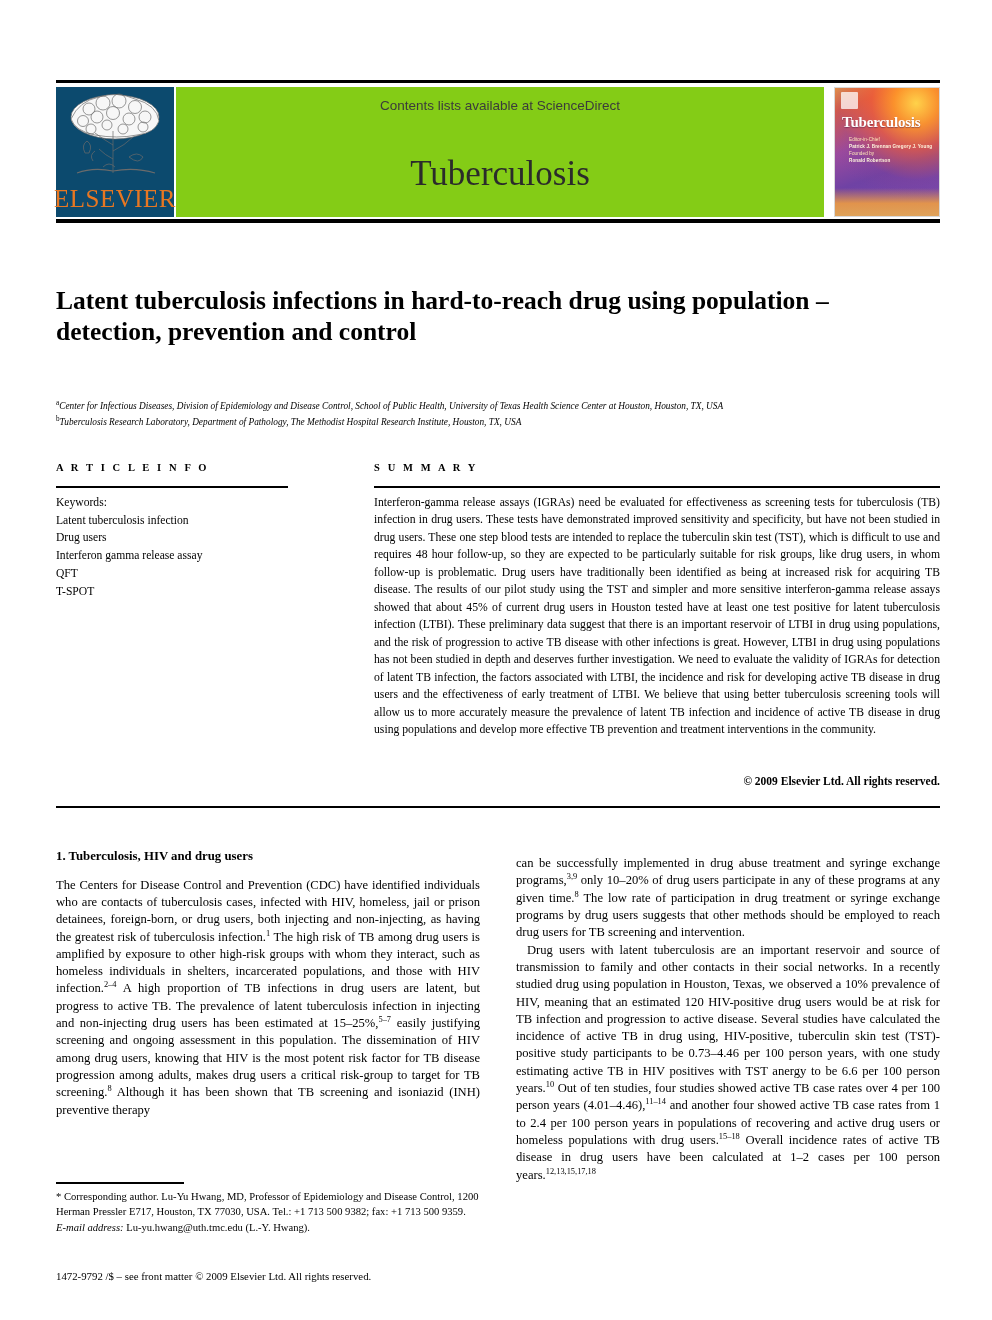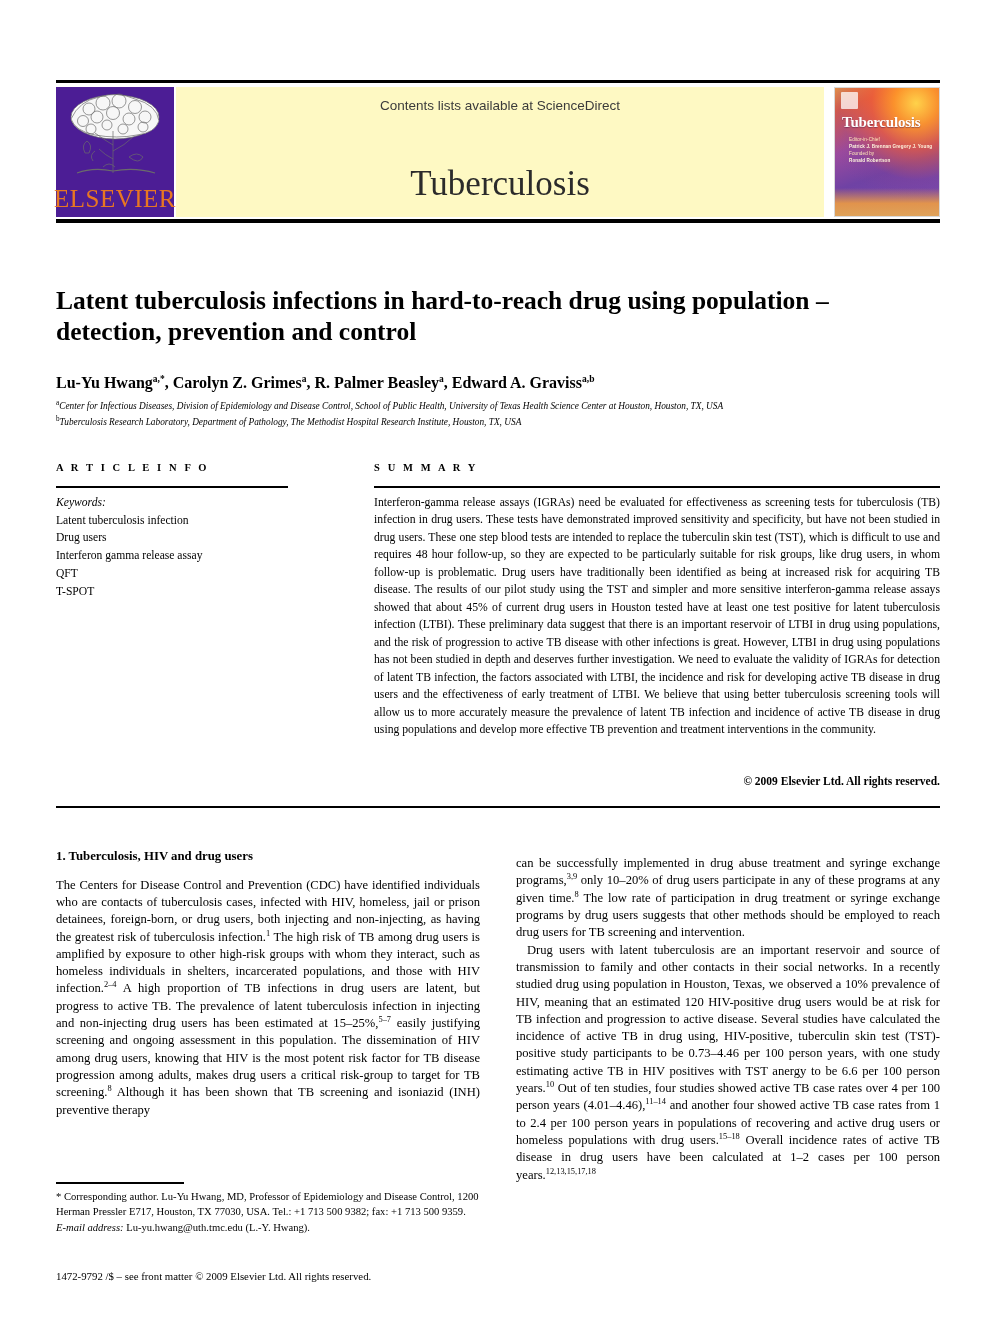--- a/index.html
+++ b/index.html
@@ -51,43 +51,43 @@
     display: flex;
     align-items: stretch;
   }
   .elsevier-logo {
     width: 118px;
     flex: 0 0 118px;
     display: flex;
     flex-direction: column;
     justify-content: flex-start;
     align-items: center;
-    background: #4c1d95;
+    background: #0c4a6e;
   }
   .elsevier-tree {
     width: 112px;
     height: 98px;
     display: block;
   }
   .elsevier-word {
     font-family: "Liberation Serif", serif;
     color: #E87722;
     font-size: 25px;
     letter-spacing: 0.5px;
     line-height: 1;
     margin-top: 1px;
   }
   .sd-band {
     flex: 1 1 auto;
-    background: #fef9c3;
+    background: #84cc16;
     display: flex;
     flex-direction: column;
     align-items: center;
     justify-content: space-between;
-    padding: 11px 0 16px 0;
+    padding: 11px 0 26px 0;
     margin-left: 2px;
   }
   .sd-contents {
     font-family: "Liberation Sans", sans-serif;
     font-size: 13.5px;
     color: #3b3b3b;
   }
   .sd-journal {
     font-family: "Liberation Serif", serif;
     font-size: 35px;
@@ -208,21 +208,21 @@
     width: 566px; height: 2px; background: #000;
   }
   .keywords {
     position: absolute;
     left: 56px; top: 494px;
     width: 280px;
     font-size: 11.6px;
     line-height: 1.53;
     font-family: "Liberation Serif", serif;
   }
-  .keywords .kw-label { font-style: italic; }
+  .keywords .kw-label { }
   .abstract {
     position: absolute;
     left: 374px; top: 494px;
     width: 566px;
     font-size: 11.7px;
     line-height: 1.495;
     text-align: justify;
     font-family: "Liberation Serif", serif;
   }
   .copyright {
@@ -338,21 +338,20 @@
           <span>Founded by</span>
           <b>Ronald Robertson</b>
         </div>
       </div>
 
     </div>
   </div>
   <div class="masthead-rule"></div>
 
   <h1 class="title">Latent tuberculosis infections in hard-to-reach drug using population – detection, prevention and control</h1>
-  <div class="authors">Lu-Yu Hwang<sup>a,</sup><sup>*</sup>, Carolyn Z. Grimes<sup>a</sup>, R. Palmer Beasley<sup>a</sup>, Edward A. Graviss<sup>a,b</sup></div>
   <div class="affil">
     <div><sup>a</sup><span>Center for Infectious Diseases, Division of Epidemiology and Disease Control, School of Public Health, University of Texas Health Science Center at Houston, Houston, TX, USA</span></div>
     <div><sup>b</sup><span>Tuberculosis Research Laboratory, Department of Pathology, The Methodist Hospital Research Institute, Houston, TX, USA</span></div>
   </div>
 
   <div class="sec-head info">A R T I C L E   I N F O</div>
   <div class="rule-info"></div>
   <div class="sec-head summary">S U M M A R Y</div>
   <div class="rule-summary"></div>
 

